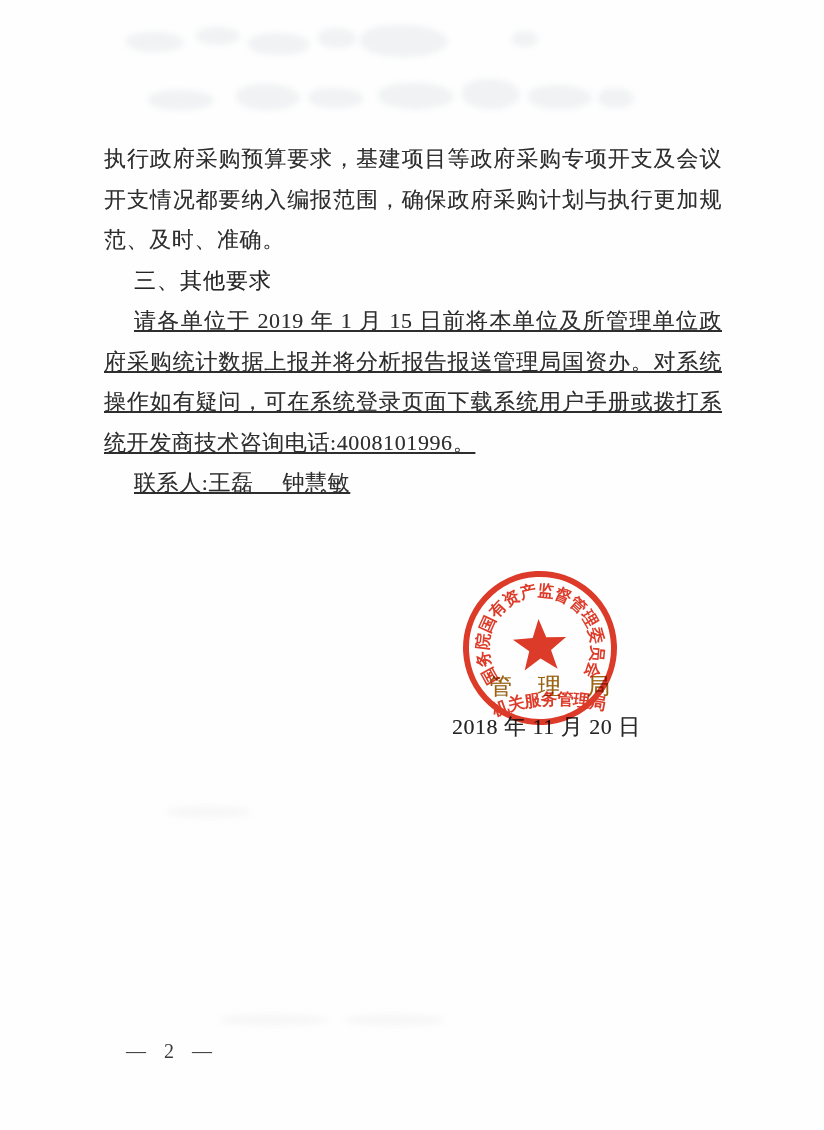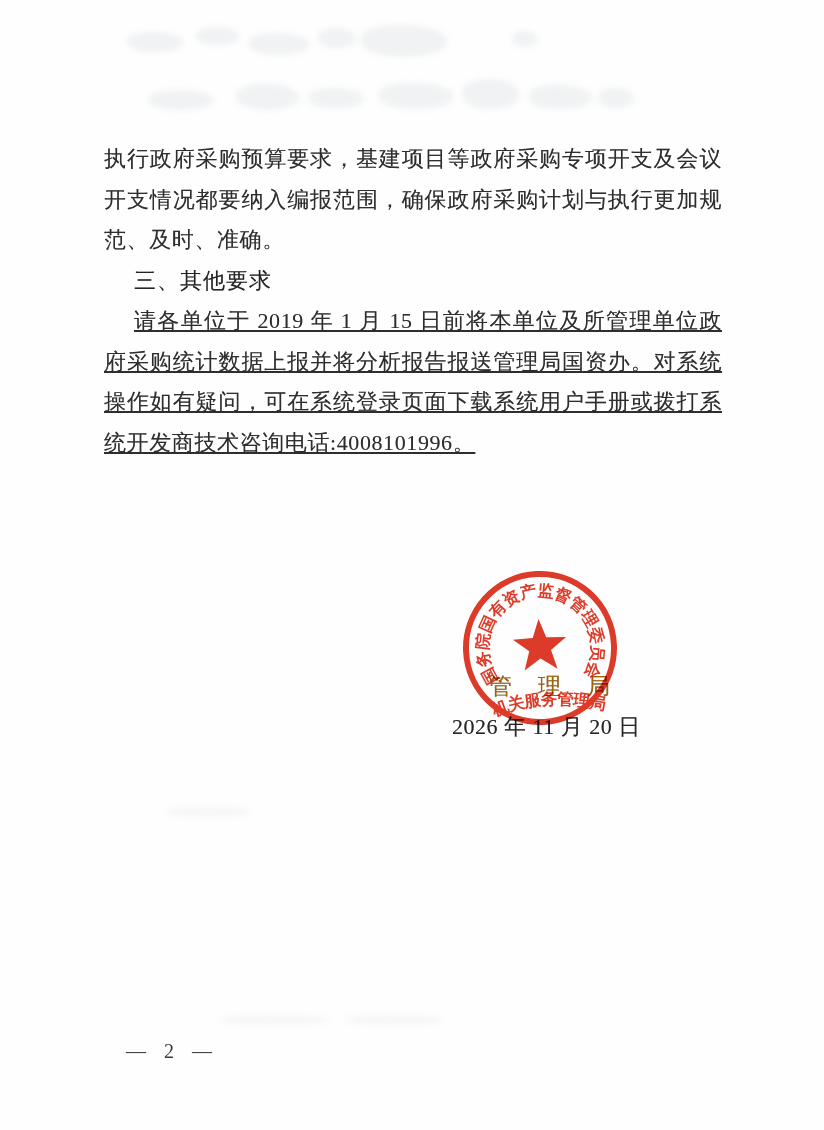--- a/index.html
+++ b/index.html
@@ -110,25 +110,26 @@
   <div class="ghost" style="left:528px; top:85px; width:64px; height:24px;"></div>
   <div class="ghost" style="left:598px; top:88px; width:36px; height:20px;"></div>
   <div class="ghost fainter" style="left:166px; top:806px; width:86px; height:12px;"></div>
   <div class="ghost fainter" style="left:220px; top:1014px; width:110px; height:12px;"></div>
   <div class="ghost fainter" style="left:345px; top:1014px; width:100px; height:12px;"></div>
 
   <div class="doc-body">
     <p>执行政府采购预算要求，基建项目等政府采购专项开支及会议开支情况都要纳入编报范围，确保政府采购计划与执行更加规范、及时、准确。</p>
     <p class="section-heading">三、其他要求</p>
     <p class="para-indent">请各单位于 2019 年 1 月 15 日前将本单位及所管理单位政府采购统计数据上报并将分析报告报送管理局国资办。对系统操作如有疑问，可在系统登录页面下载系统用户手册或拨打系统开发商技术咨询电话:4008101996。</p>
+    <p class="para-indent">联系人:王磊　 钟慧敏</p>
   </div>
 
   <div class="issuer-name">管理局</div>
 
-  <div class="issue-date">2026 年 11 月 20 日</div>
+  <div class="issue-date">2018 年 11 月 20 日</div>
 
   <svg class="seal" viewBox="0 0 170 170">
     <defs>
       <path id="sealRingPath" d="M 42.4,114.8 A 52,52 0 1 1 127.6,114.8" fill="none"></path>
       <path id="sealBannerPath" d="M 36,151 Q 85,133 148,151" fill="none"></path>
     </defs>
     <circle cx="85" cy="85" r="74" fill="none" stroke-width="6" stroke="#dc2c18"></circle>
     <polygon points="85,56 91.8,74.7 111.6,75.3 95.9,87.6 101.5,106.7 85,95.5 68.5,106.7 74.1,87.6 58.4,75.3 78.2,74.7" fill="#dc2c18"></polygon>
     <text class="seal-ring-text" fill="#dc2c18">
       <textPath href="#sealRingPath" startOffset="0">国务院国有资产监督管理委员会</textPath>

